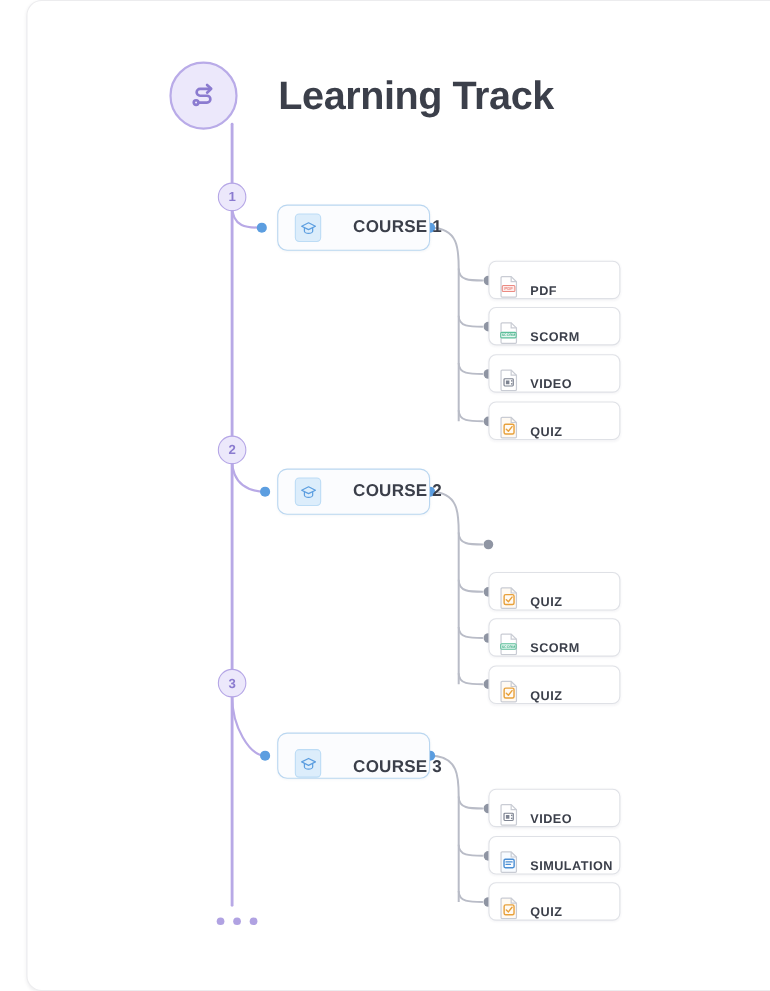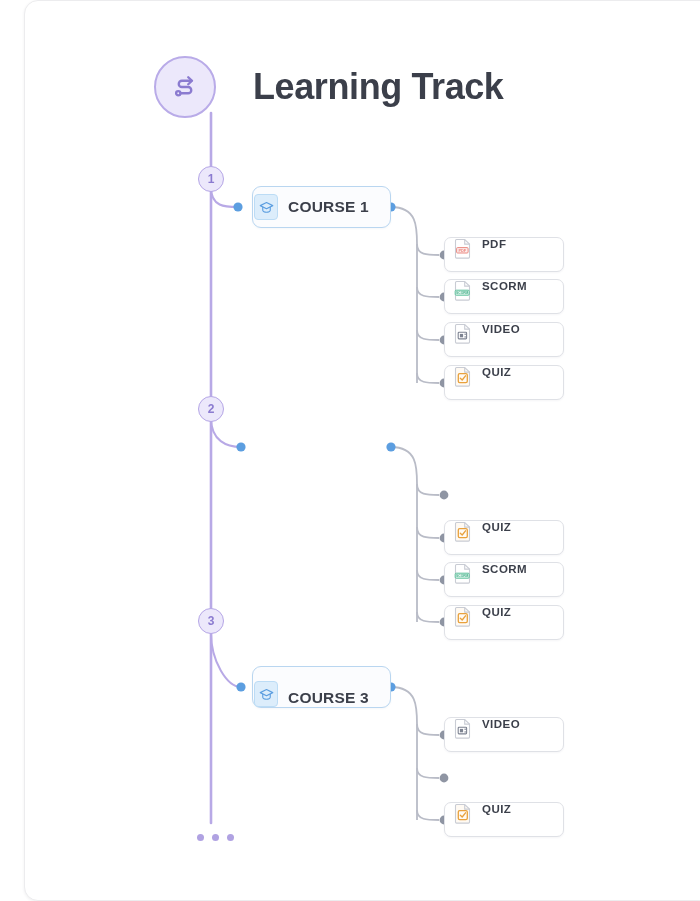--- a/index.html
+++ b/index.html
@@ -80,22 +80,23 @@
   
   .course-node {
     position: absolute;
     width: 139px;
     height: 42px;
     background: #fbfcfe;
     border: 1.6px solid #b9d6f0;
     border-radius: 9px;
     display: flex;
     align-items: center;
-    padding-left: 1px;
+    padding-left: 15px;
     box-shadow: 0 1px 2px rgba(60,90,130,0.05);
+    gap: 19px;
   }
 
   .course-icon-box {
     width: 24px;
     height: 26px;
     border-radius: 4px;
     background: #dcedfb;
     border: 1px solid #bcdcf5;
     display: flex;
     align-items: center;
@@ -115,21 +116,21 @@
   
   .content-item {
     position: absolute;
     left: 419px;
     width: 120px;
     height: 35px;
     background: #ffffff;
     border: 1px solid #dfe1e6;
     border-radius: 7px;
     display: flex;
-    align-items: flex-start;
+    align-items: flex-end;
     padding-left: 9px;
     box-shadow: 0 1px 2px rgba(60,60,90,0.05);
   }
 
   .content-icon {
     width: 18px;
     height: 21px;
     flex: 0 0 auto;
   }
 
@@ -283,20 +284,29 @@
       <svg width="18" height="21" viewBox="0 0 18 21">
         <path d="M2.5 1.5 h8.2 l4.8 4.6 v13 a1 1 0 0 1 -1 1 h-12 a1 1 0 0 1 -1 -1 v-16.6 a1 1 0 0 1 1 -1 z" fill="#fffaf3" stroke="#c9ccd4" stroke-width="1.1"></path>
         <path d="M10.7 1.5 v4.6 h4.8" fill="none" stroke="#c9ccd4" stroke-width="1.1"></path>
         <rect x="4.3" y="7.6" width="9" height="9" rx="1.4" fill="none" stroke="#e8a13c" stroke-width="1.3"></rect>
         <polyline points="6.3,12.2 8.2,14 11.5,9.8" fill="none" stroke="#e8a13c" stroke-width="1.3" stroke-linecap="round" stroke-linejoin="round"></polyline>
       </svg>
     </span>
     <span class="content-label">QUIZ</span>
   </div>
 
+  <div class="course-node" style="left:227px; top:425px;">
+    <span class="course-icon-box">
+      <svg width="15" height="15" viewBox="0 0 24 24" fill="none" stroke="#5c9ee0" stroke-width="1.8" stroke-linejoin="round">
+        <path d="M12 4 L22 9 L12 14 L2 9 Z"></path>
+        <path d="M6 11.2 V16.5 C6 18 9 19.6 12 19.6 C15 19.6 18 18 18 16.5 V11.2"></path>
+      </svg>
+    </span>
+    <span class="course-label">COURSE 2</span>
+  </div>
 
 
   <div class="content-item" style="top:519px;">
     <span class="content-icon">
       <svg width="18" height="21" viewBox="0 0 18 21">
         <path d="M2.5 1.5 h8.2 l4.8 4.6 v13 a1 1 0 0 1 -1 1 h-12 a1 1 0 0 1 -1 -1 v-16.6 a1 1 0 0 1 1 -1 z" fill="#fffaf3" stroke="#c9ccd4" stroke-width="1.1"></path>
         <path d="M10.7 1.5 v4.6 h4.8" fill="none" stroke="#c9ccd4" stroke-width="1.1"></path>
         <rect x="4.3" y="7.6" width="9" height="9" rx="1.4" fill="none" stroke="#e8a13c" stroke-width="1.3"></rect>
         <polyline points="6.3,12.2 8.2,14 11.5,9.8" fill="none" stroke="#e8a13c" stroke-width="1.3" stroke-linecap="round" stroke-linejoin="round"></polyline>
       </svg>
@@ -345,20 +355,32 @@
         <path d="M10.7 1.5 v4.6 h4.8" fill="none" stroke="#c9ccd4" stroke-width="1.1"></path>
         <rect x="4.2" y="9.3" width="8.4" height="6.6" rx="0.8" fill="none" stroke="#7d8391" stroke-width="1.1"></rect>
         <rect x="5.9" y="10.9" width="3.2" height="3.4" fill="#7d8391"></rect>
         <rect x="10.5" y="10.6" width="1.3" height="1.3" fill="#7d8391"></rect>
         <rect x="10.5" y="13.3" width="1.3" height="1.3" fill="#7d8391"></rect>
       </svg>
     </span>
     <span class="content-label">VIDEO</span>
   </div>
 
+  <div class="content-item" style="top:759px;">
+    <span class="content-icon">
+      <svg width="18" height="21" viewBox="0 0 18 21">
+        <path d="M2.5 1.5 h8.2 l4.8 4.6 v13 a1 1 0 0 1 -1 1 h-12 a1 1 0 0 1 -1 -1 v-16.6 a1 1 0 0 1 1 -1 z" fill="#f7fbff" stroke="#c9ccd4" stroke-width="1.1"></path>
+        <path d="M10.7 1.5 v4.6 h4.8" fill="none" stroke="#c9ccd4" stroke-width="1.1"></path>
+        <rect x="4.2" y="8.2" width="9.2" height="7.6" rx="1.2" fill="none" stroke="#4c8fd4" stroke-width="1.3"></rect>
+        <line x1="6" y1="10.6" x2="11.6" y2="10.6" stroke="#4c8fd4" stroke-width="1.1" stroke-linecap="round"></line>
+        <line x1="6" y1="12.8" x2="10" y2="12.8" stroke="#4c8fd4" stroke-width="1.1" stroke-linecap="round"></line>
+      </svg>
+    </span>
+    <span class="content-label">SIMULATION</span>
+  </div>
 
   <div class="content-item" style="top:801px;">
     <span class="content-icon">
       <svg width="18" height="21" viewBox="0 0 18 21">
         <path d="M2.5 1.5 h8.2 l4.8 4.6 v13 a1 1 0 0 1 -1 1 h-12 a1 1 0 0 1 -1 -1 v-16.6 a1 1 0 0 1 1 -1 z" fill="#fffaf3" stroke="#c9ccd4" stroke-width="1.1"></path>
         <path d="M10.7 1.5 v4.6 h4.8" fill="none" stroke="#c9ccd4" stroke-width="1.1"></path>
         <rect x="4.3" y="7.6" width="9" height="9" rx="1.4" fill="none" stroke="#e8a13c" stroke-width="1.3"></rect>
         <polyline points="6.3,12.2 8.2,14 11.5,9.8" fill="none" stroke="#e8a13c" stroke-width="1.3" stroke-linecap="round" stroke-linejoin="round"></polyline>
       </svg>
     </span>

